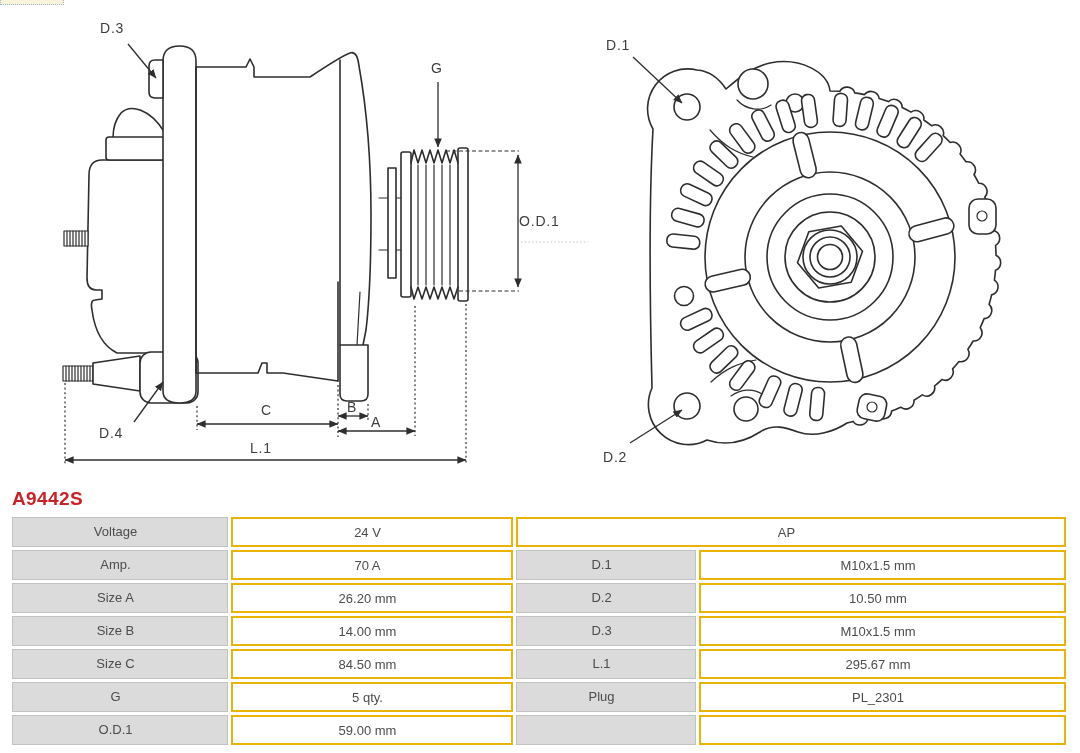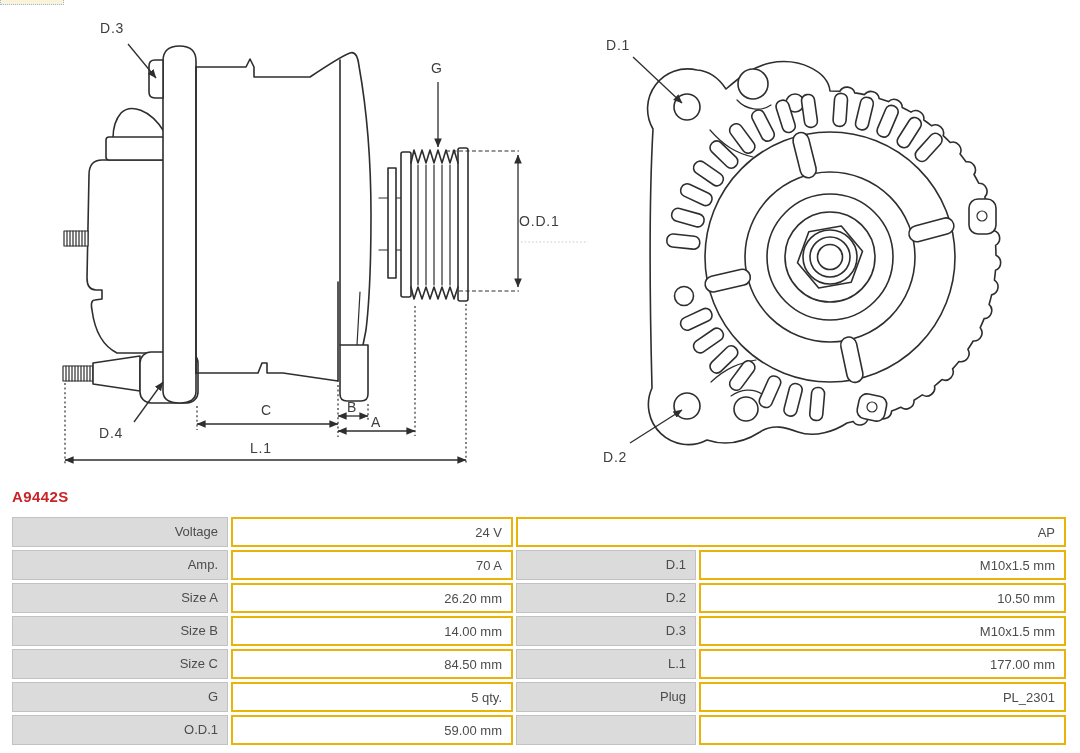--- a/index.html
+++ b/index.html
@@ -10,27 +10,27 @@
   
   .ln{fill:none;stroke:#2e2e2e;stroke-width:1.6;stroke-linejoin:round;stroke-linecap:round;}
   .wh{fill:#ffffff;stroke:#2e2e2e;stroke-width:1.6;stroke-linejoin:round;}
   .thin{stroke-width:1.2;}
   .dim{fill:none;stroke:#2e2e2e;stroke-width:1.3;}
   .dash{fill:none;stroke:#2e2e2e;stroke-width:1.2;stroke-dasharray:4 2.5;}
   .dots{fill:none;stroke:#2e2e2e;stroke-width:1.2;stroke-dasharray:2 2.6;}
   .faint{fill:none;stroke:#c6c6c6;stroke-width:1.1;stroke-dasharray:1.5 2.2;}
   .lbl{font-family:"Liberation Sans",sans-serif;font-size:14px;letter-spacing:0.8px;fill:#3e3e3e;}
   
-  .part-number{position:absolute;left:12px;top:488px;font-size:15px;font-weight:700;
+  .part-number{position:absolute;left:12px;top:488px;font-size:19px;font-weight:700;
                letter-spacing:0.4px;color:#cb2227;}
   
   .spec-table{position:absolute;left:12px;top:517px;width:1054px;}
   .trow{display:flex;gap:3px;margin-bottom:3px;height:30px;}
   .cell{box-sizing:border-box;height:30px;line-height:27px;font-size:13px;color:#4c4c4c;
-        text-align:right;padding-right:9px;}
+        text-align:center;padding-right:9px;}
   .tlabel{background:#dbdbdb;border:1px solid #c2c2c2;}
   .tvalue{background:#ffffff;border:2px solid #eab308;}
   .w-l1{width:216px;} .w-v1{width:282px;} .w-l2{width:180px;} .w-v2{flex:1;}
 </style>
 </head>
 <body>
 
 <div class="artifact"></div>
 
 <svg class="drawing" width="1080" height="505" viewBox="0 0 1080 505">
@@ -219,21 +219,21 @@
   <div class="trow">
     <div class="cell tlabel w-l1">Size B</div>
     <div class="cell tvalue w-v1">14.00 mm</div>
     <div class="cell tlabel w-l2">D.3</div>
     <div class="cell tvalue w-v2">M10x1.5 mm</div>
   </div>
   <div class="trow">
     <div class="cell tlabel w-l1">Size C</div>
     <div class="cell tvalue w-v1">84.50 mm</div>
     <div class="cell tlabel w-l2">L.1</div>
-    <div class="cell tvalue w-v2">177.00 mm</div>
+    <div class="cell tvalue w-v2">295.67 mm</div>
   </div>
   <div class="trow">
     <div class="cell tlabel w-l1">G</div>
     <div class="cell tvalue w-v1">5 qty.</div>
     <div class="cell tlabel w-l2">Plug</div>
     <div class="cell tvalue w-v2">PL_2301</div>
   </div>
   <div class="trow">
     <div class="cell tlabel w-l1">O.D.1</div>
     <div class="cell tvalue w-v1">59.00 mm</div>

